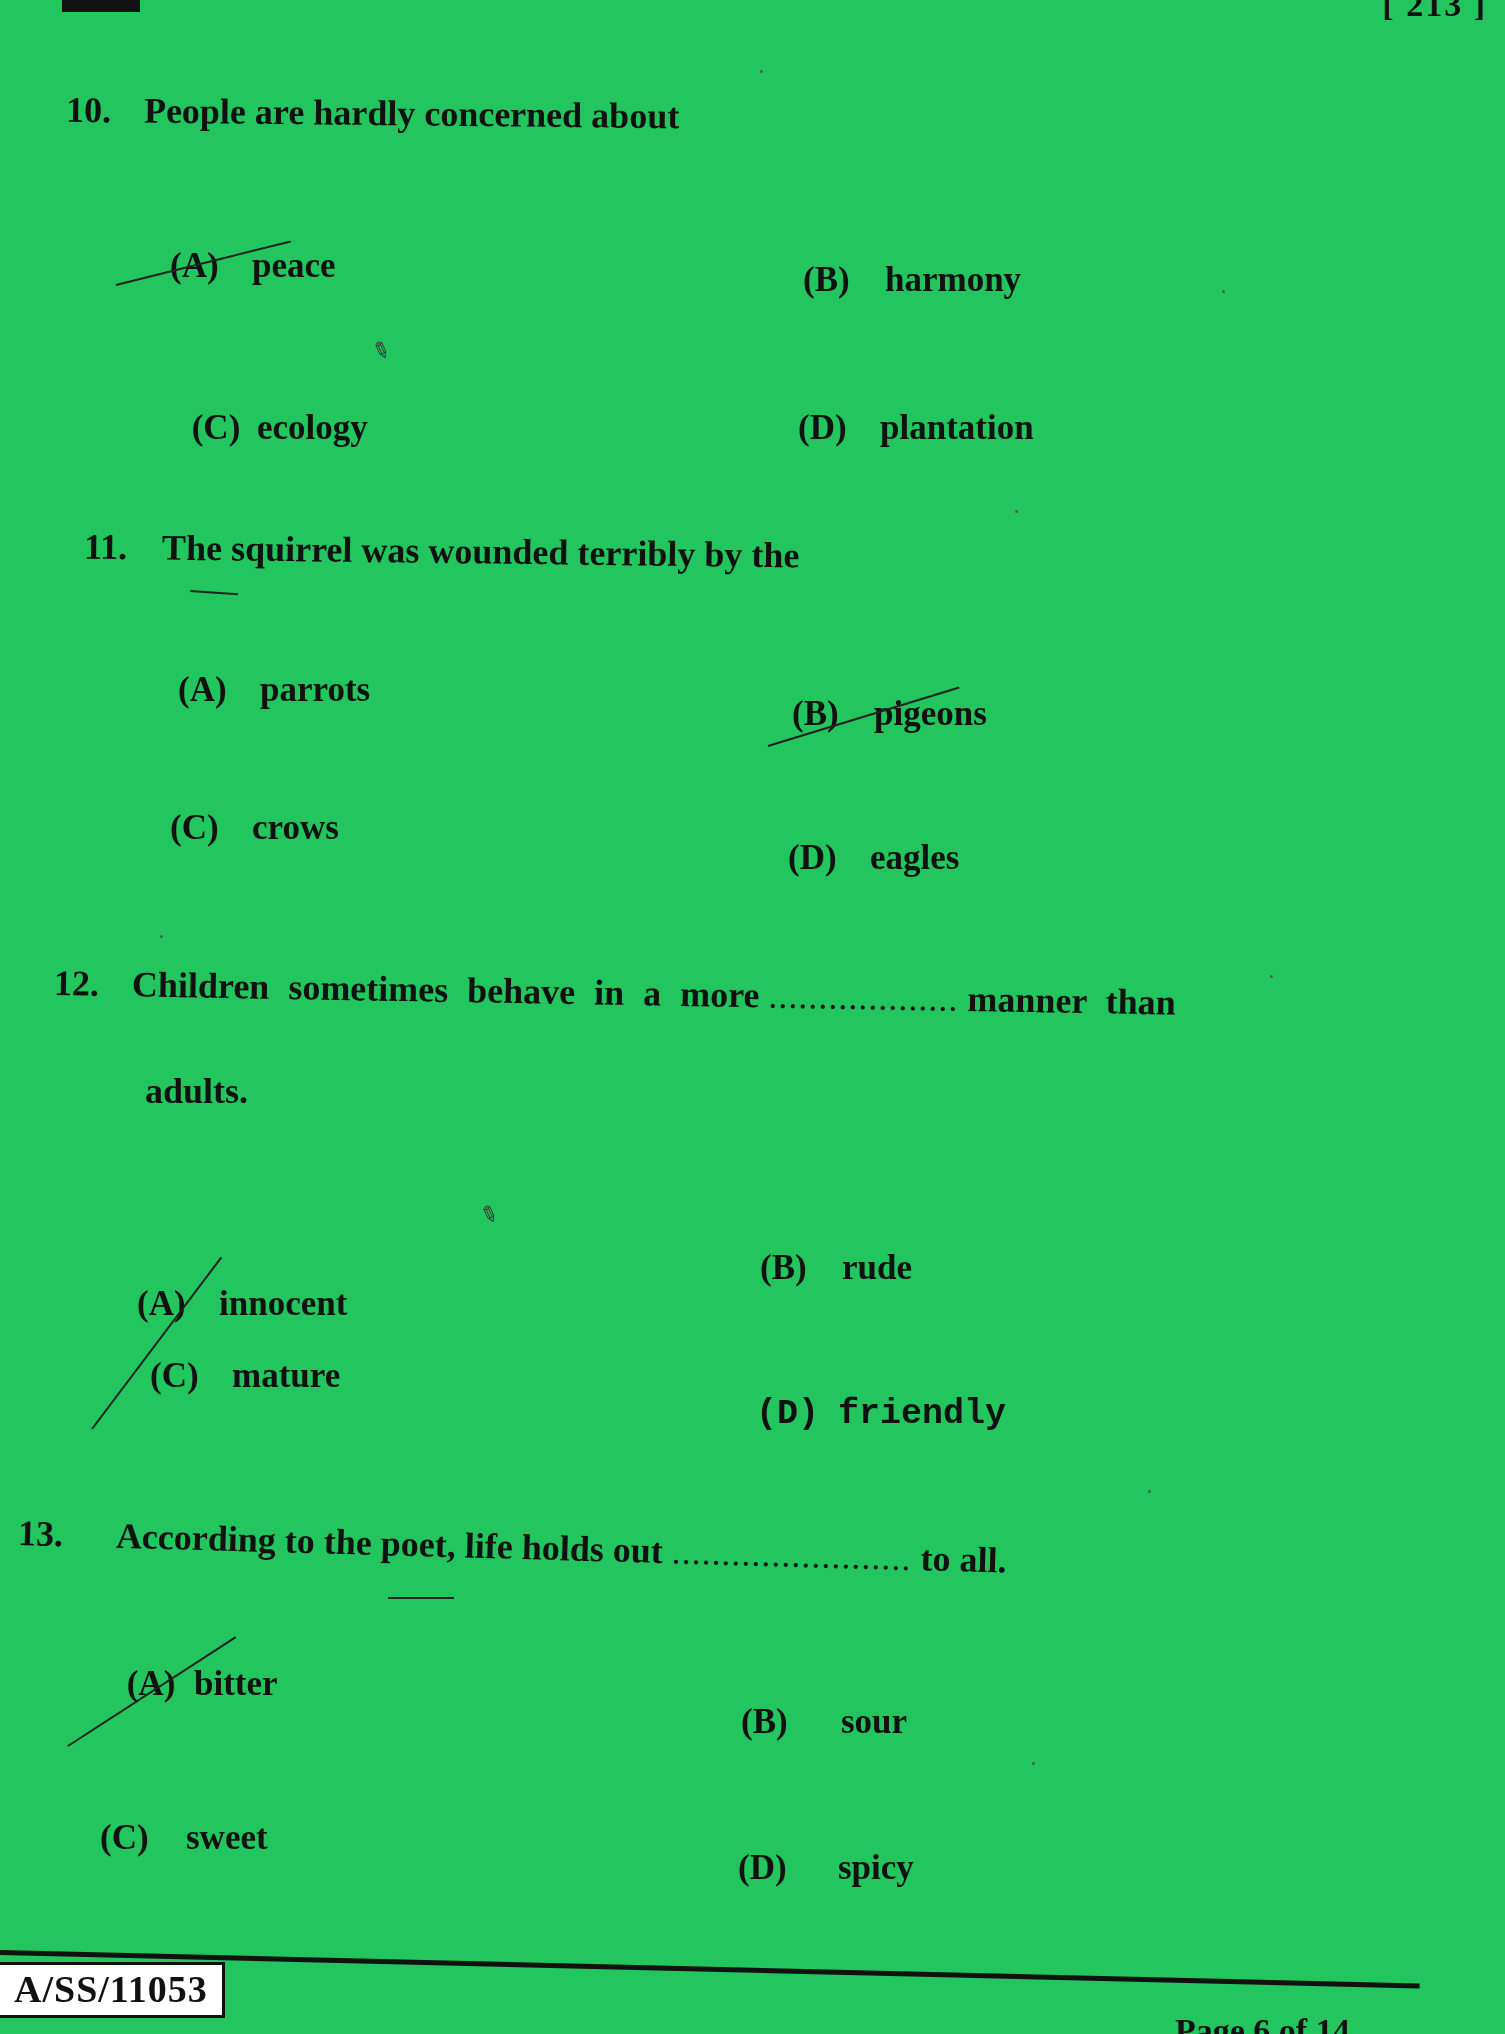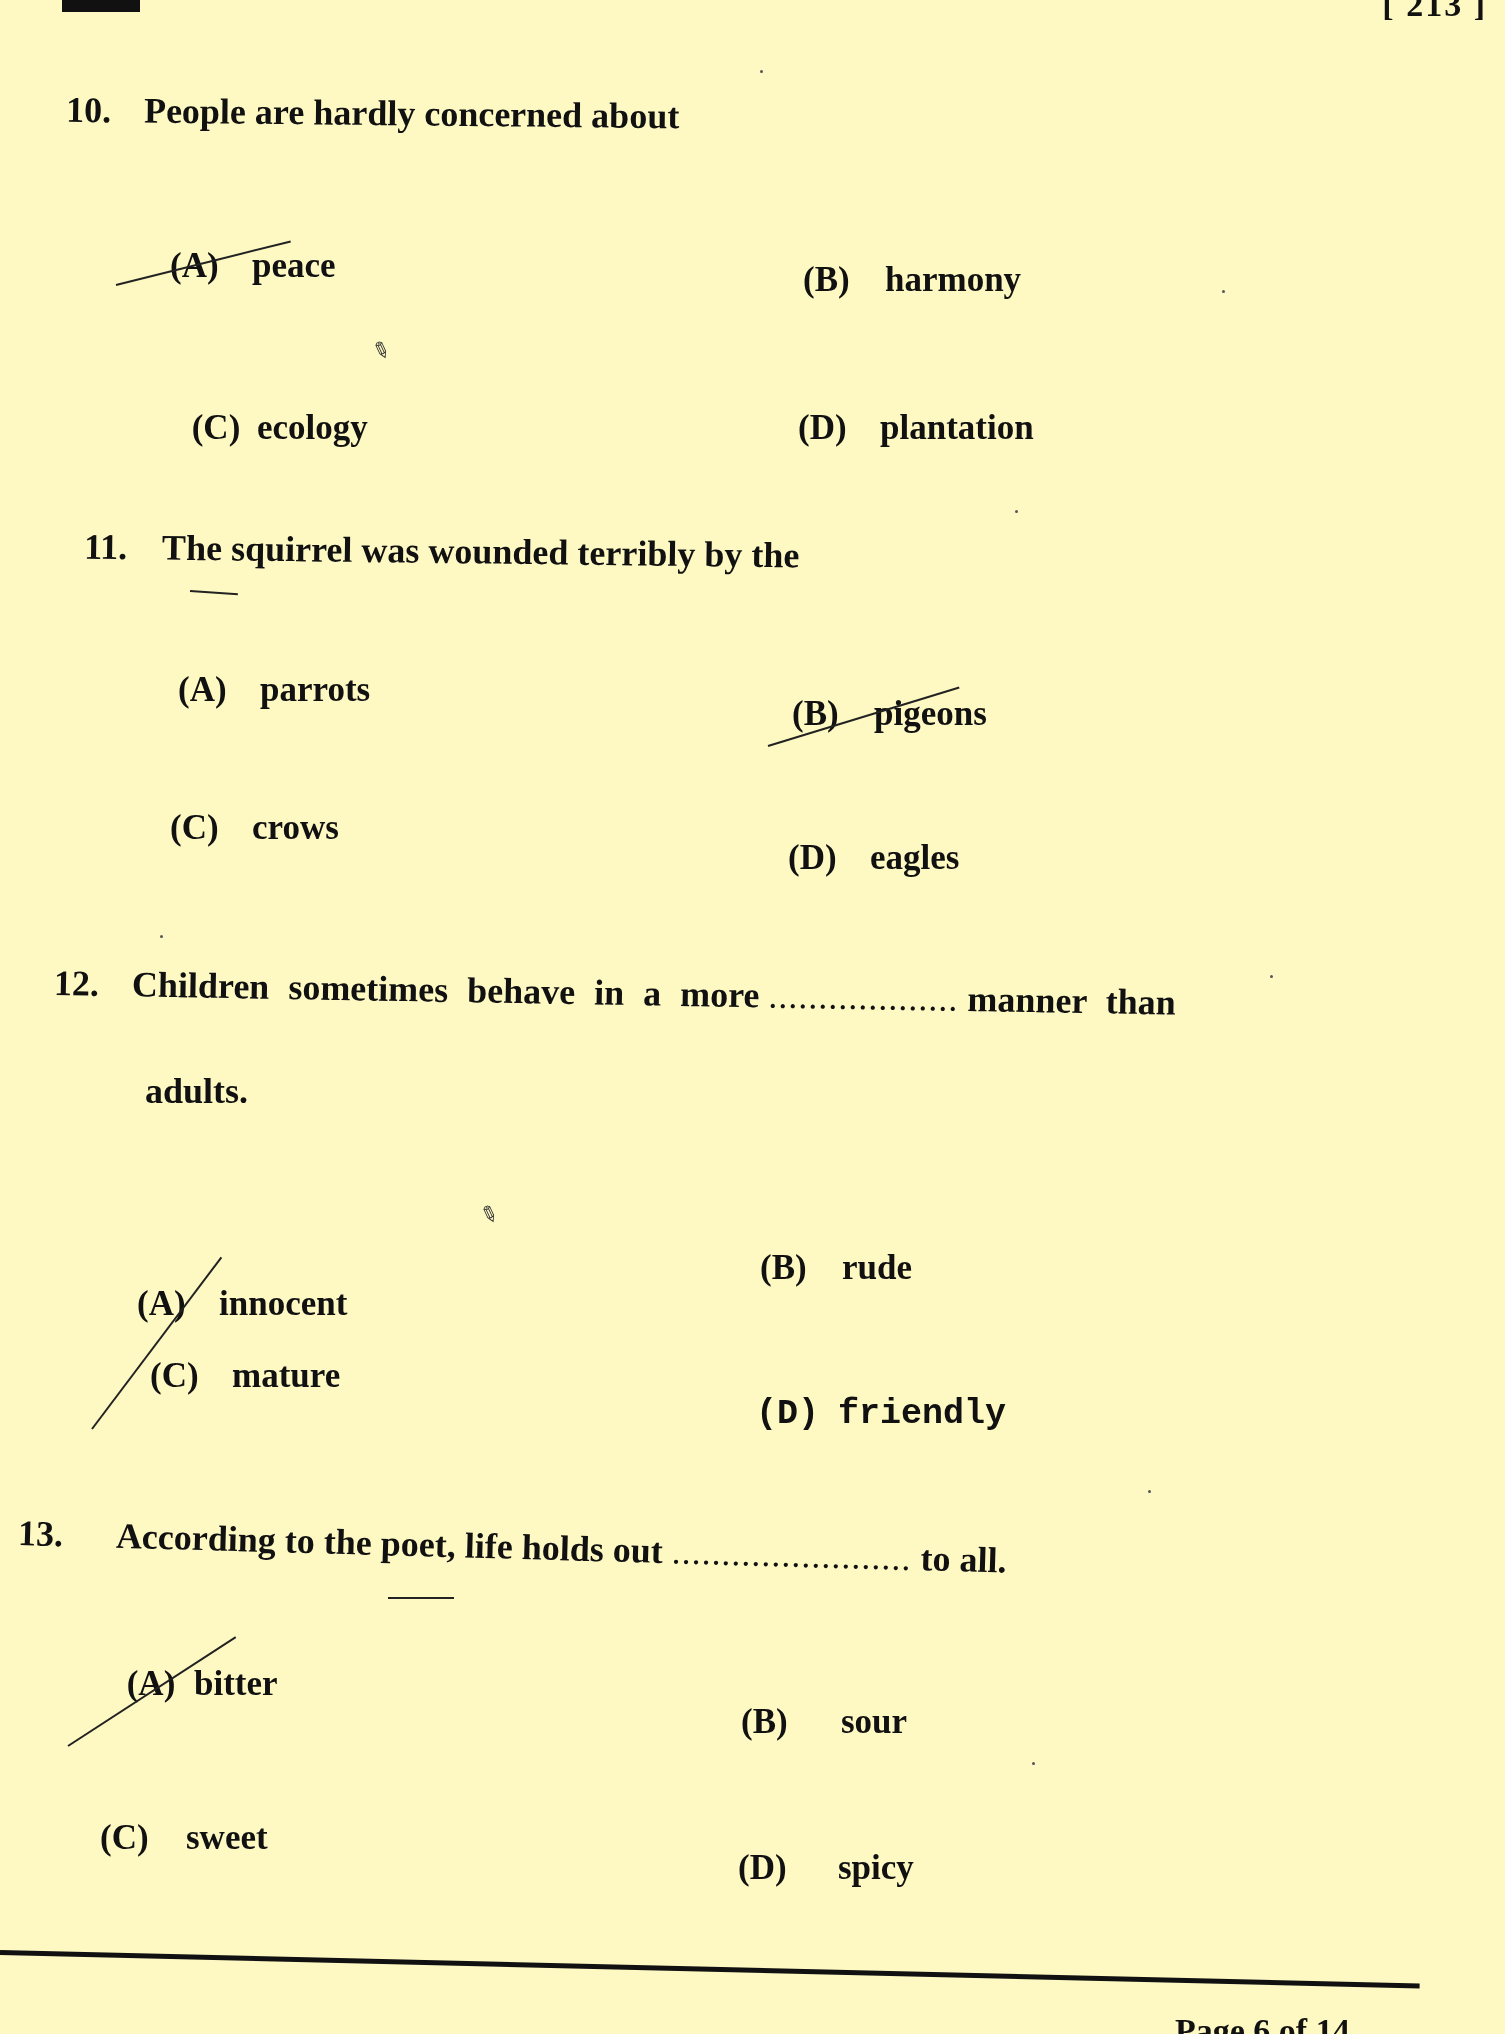--- a/index.html
+++ b/index.html
@@ -11,21 +11,21 @@
       width: 1505px;
       height: 2034px;
       position: relative;
       overflow: hidden;
       font-family: "DejaVu Serif", "Liberation Serif", serif;
       color: #111111;
     }
     .page {
       position: absolute;
       inset: 0;
-      background: #fef9c3;
+      background: #22c55e;
     }
     .corner-block {
       position: absolute;
       left: 62px;
       top: 0;
       width: 78px;
       height: 12px;
       background: #111;
     }
     .page-ref {
@@ -201,14 +201,15 @@
 
   <div class="speck" style="left:760px; top:70px;"></div>
   <div class="speck" style="left:1222px; top:290px;"></div>
   <div class="speck" style="left:1015px; top:510px;"></div>
   <div class="speck" style="left:160px; top:935px;"></div>
   <div class="speck" style="left:1270px; top:975px;"></div>
   <div class="speck" style="left:1148px; top:1490px;"></div>
   <div class="speck" style="left:1032px; top:1762px;"></div>
 
   <div class="footer-line" style="top:1950px; transform:rotate(1.35deg); transform-origin:left center;"></div>
+  <div class="footer-code">A/SS/11053</div>
   <div class="footer-page">Page 6 of 14</div>
 </div>
 
 </body></html>

